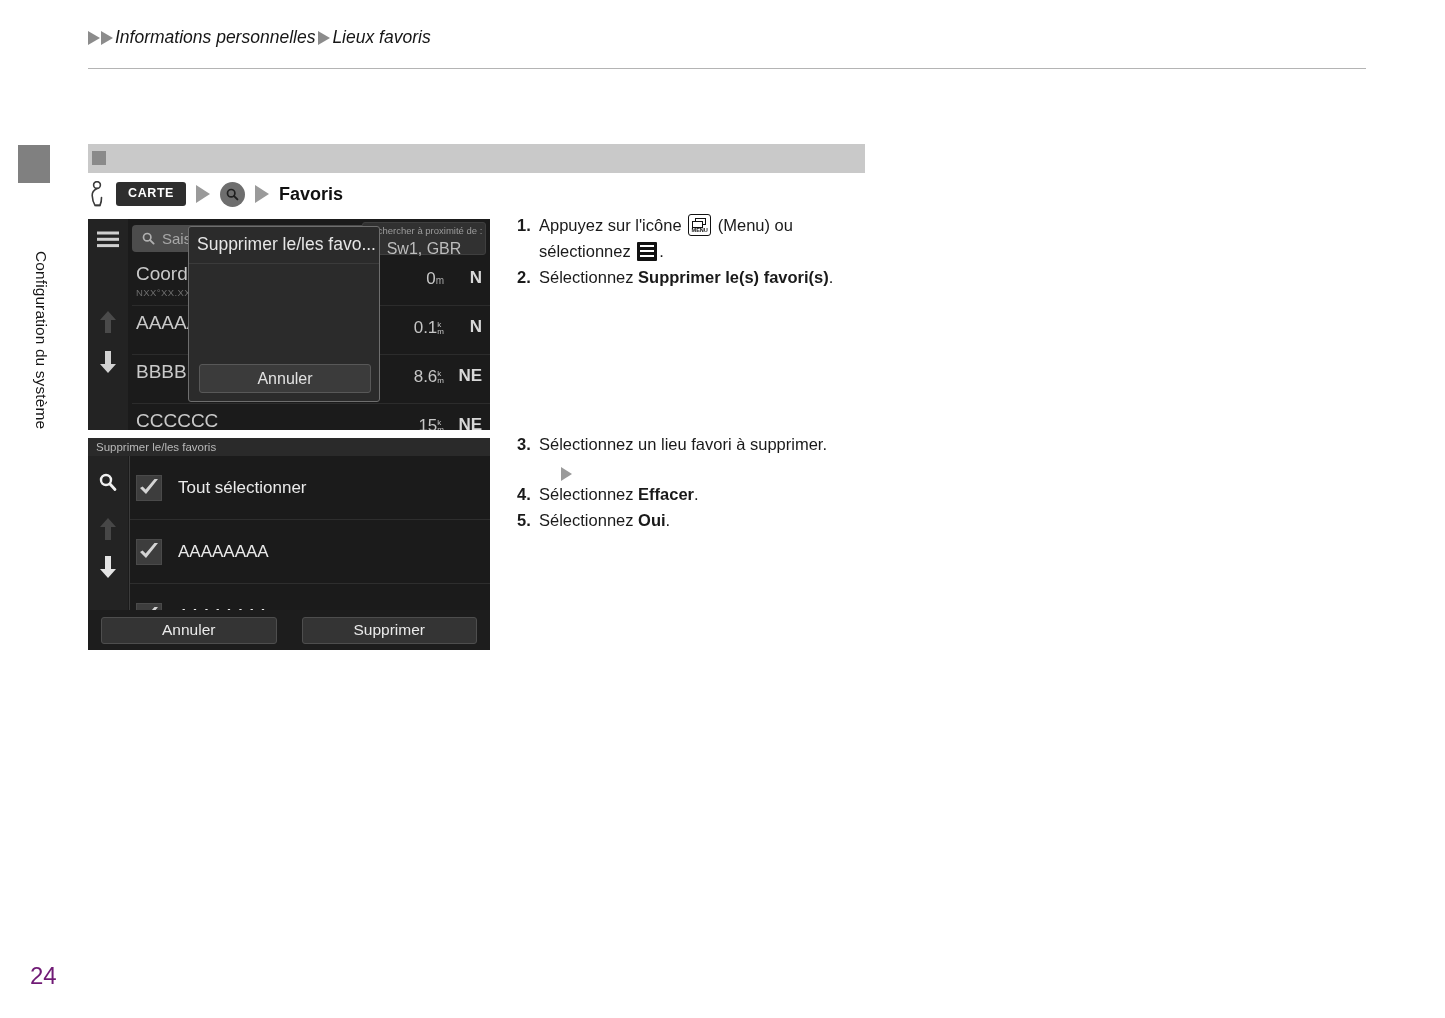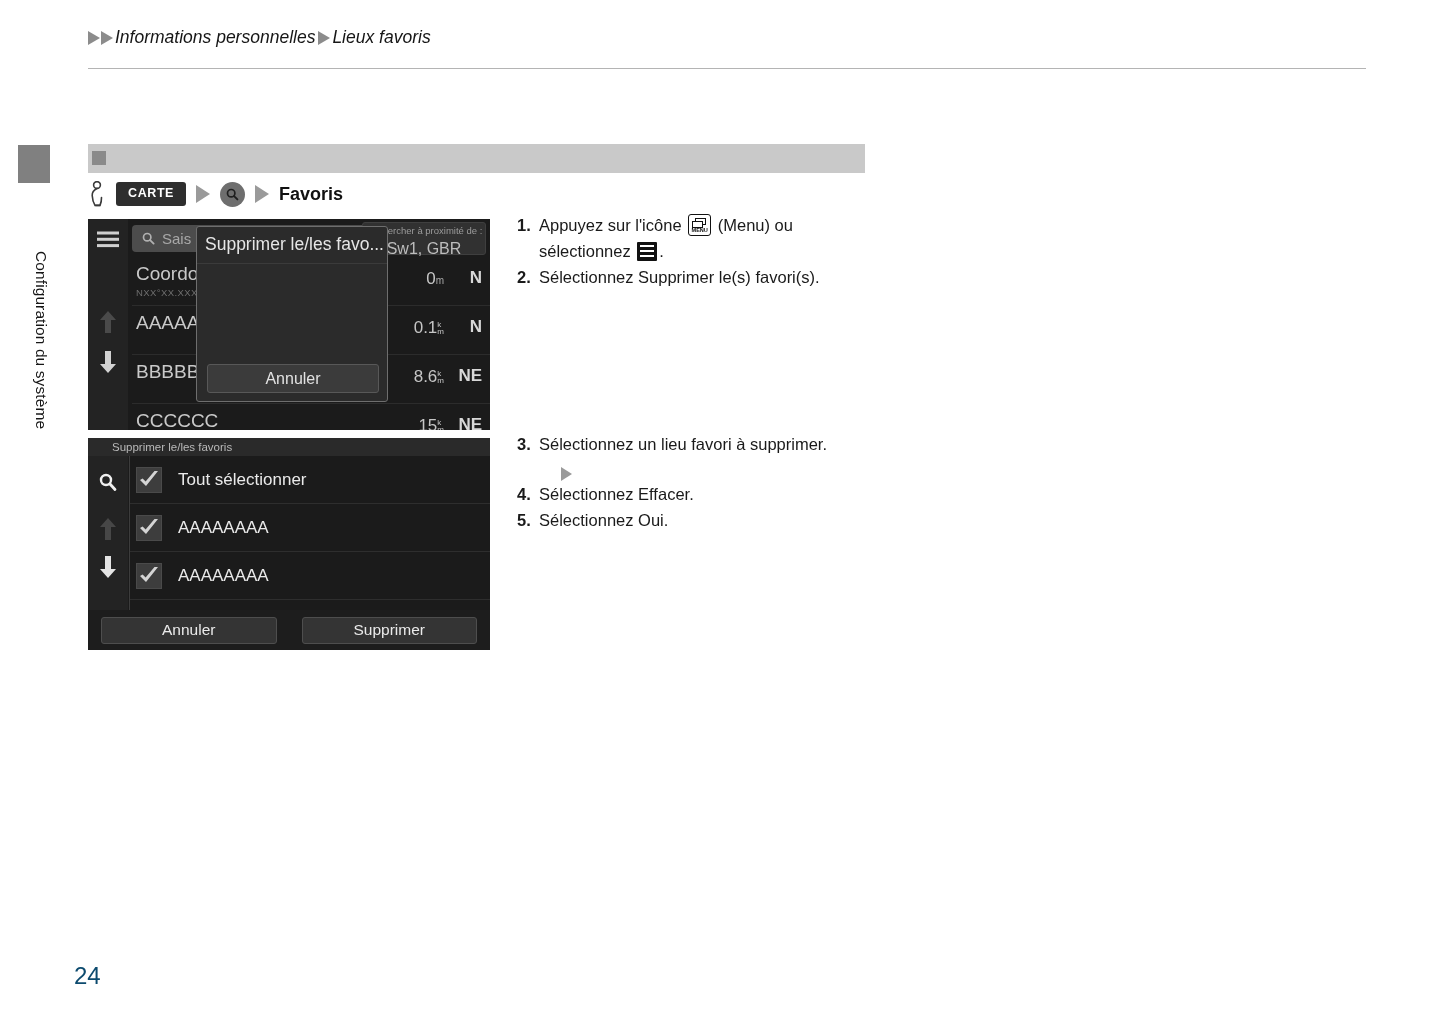--- a/index.html
+++ b/index.html
@@ -225,21 +225,21 @@
   }
   .s1-dist .u { font-size: 10px; color:#a8a8a8;}
   .s1-dist .u2 { font-size: 8px; line-height: .85; display:inline-block; vertical-align: -1px; text-align:left;}
   .s1-dir {
     position: absolute; right: 8px; top: 11px;
     font-size: 17px; font-weight: 700; color: #d8d8d8;
   }
 
   .dialog {
     position: absolute;
-    left: 108px; top: 7px;
+    left: 100px; top: 7px;
     width: 192px; height: 176px;
     background: #2b2b2b;
     border: 1px solid #6e6e6e;
     border-radius: 3px;
     z-index: 5;
   }
   .dialog-title {
     color: #e6e6e6;
     font-size: 17.5px;
     padding: 7px 0 8px 8px;
@@ -259,38 +259,38 @@
   }
 
   
   .s2-title {
     position: absolute;
     left: 0; top: 0; right: 0;
     height: 18px;
     background: #2a2a2a;
     color: #b9b9b9;
     font-size: 11.5px;
-    padding-left: 24px;
+    padding-left: 8px;
     line-height: 18px;
     white-space: nowrap;
   }
   .s2-rail {
     position: absolute;
     left: 0; top: 18px;
     width: 40px; bottom: 40px;
     background: #232323;
   }
   .s2-list {
     position: absolute;
     left: 41px; top: 18px; right: 0; bottom: 40px;
     border-left: 1px solid #3c3c3c;
   }
   .s2-row {
     position: relative;
-    height: 48px;
+    height: 64px;
     border-bottom: 1px solid #2e2e2e;
     display: flex;
     align-items: center;
     padding-left: 6px;
   }
   .chk {
     width: 26px; height: 26px;
     background: #3d3d3d;
     border: 1px solid #4a4a4a;
     flex: none;
@@ -328,21 +328,21 @@
     display: flex;
     margin-bottom: 1px;
   }
   .step-num {
     width: 22px;
     flex: none;
     font-weight: 700;
     text-align: left;
   }
   .step-body { flex: 1; }
-  .step-body b { font-weight: 400; }
+  .step-body b { font-weight: 700; }
 
   .sub-step {
     display: flex;
     margin-top: 1px;
     padding-left: 22px;
   }
   .sub-tri {
     width: 0; height: 0;
     border-style: solid;
     border-width: 7px 0 7px 11px;
@@ -391,22 +391,21 @@
   }
   .icon-list i:nth-child(1){ top: 3.6px; }
   .icon-list i:nth-child(2){ top: 8.4px; }
   .icon-list i:nth-child(3){ top: 13.2px; }
 
   
   .pageno {
     position: absolute;
     left: 30px; top: 962px;
     font-size: 24px;
-    color: #0c4a6e;
-    margin-left: 44px;
+    color: #701a75;
   }
 </style>
 </head>
 <body>
 
 <div class="page">
 
   <div class="side-tab"></div>
   <div class="side-vert-text">Configuration du système</div>
 

